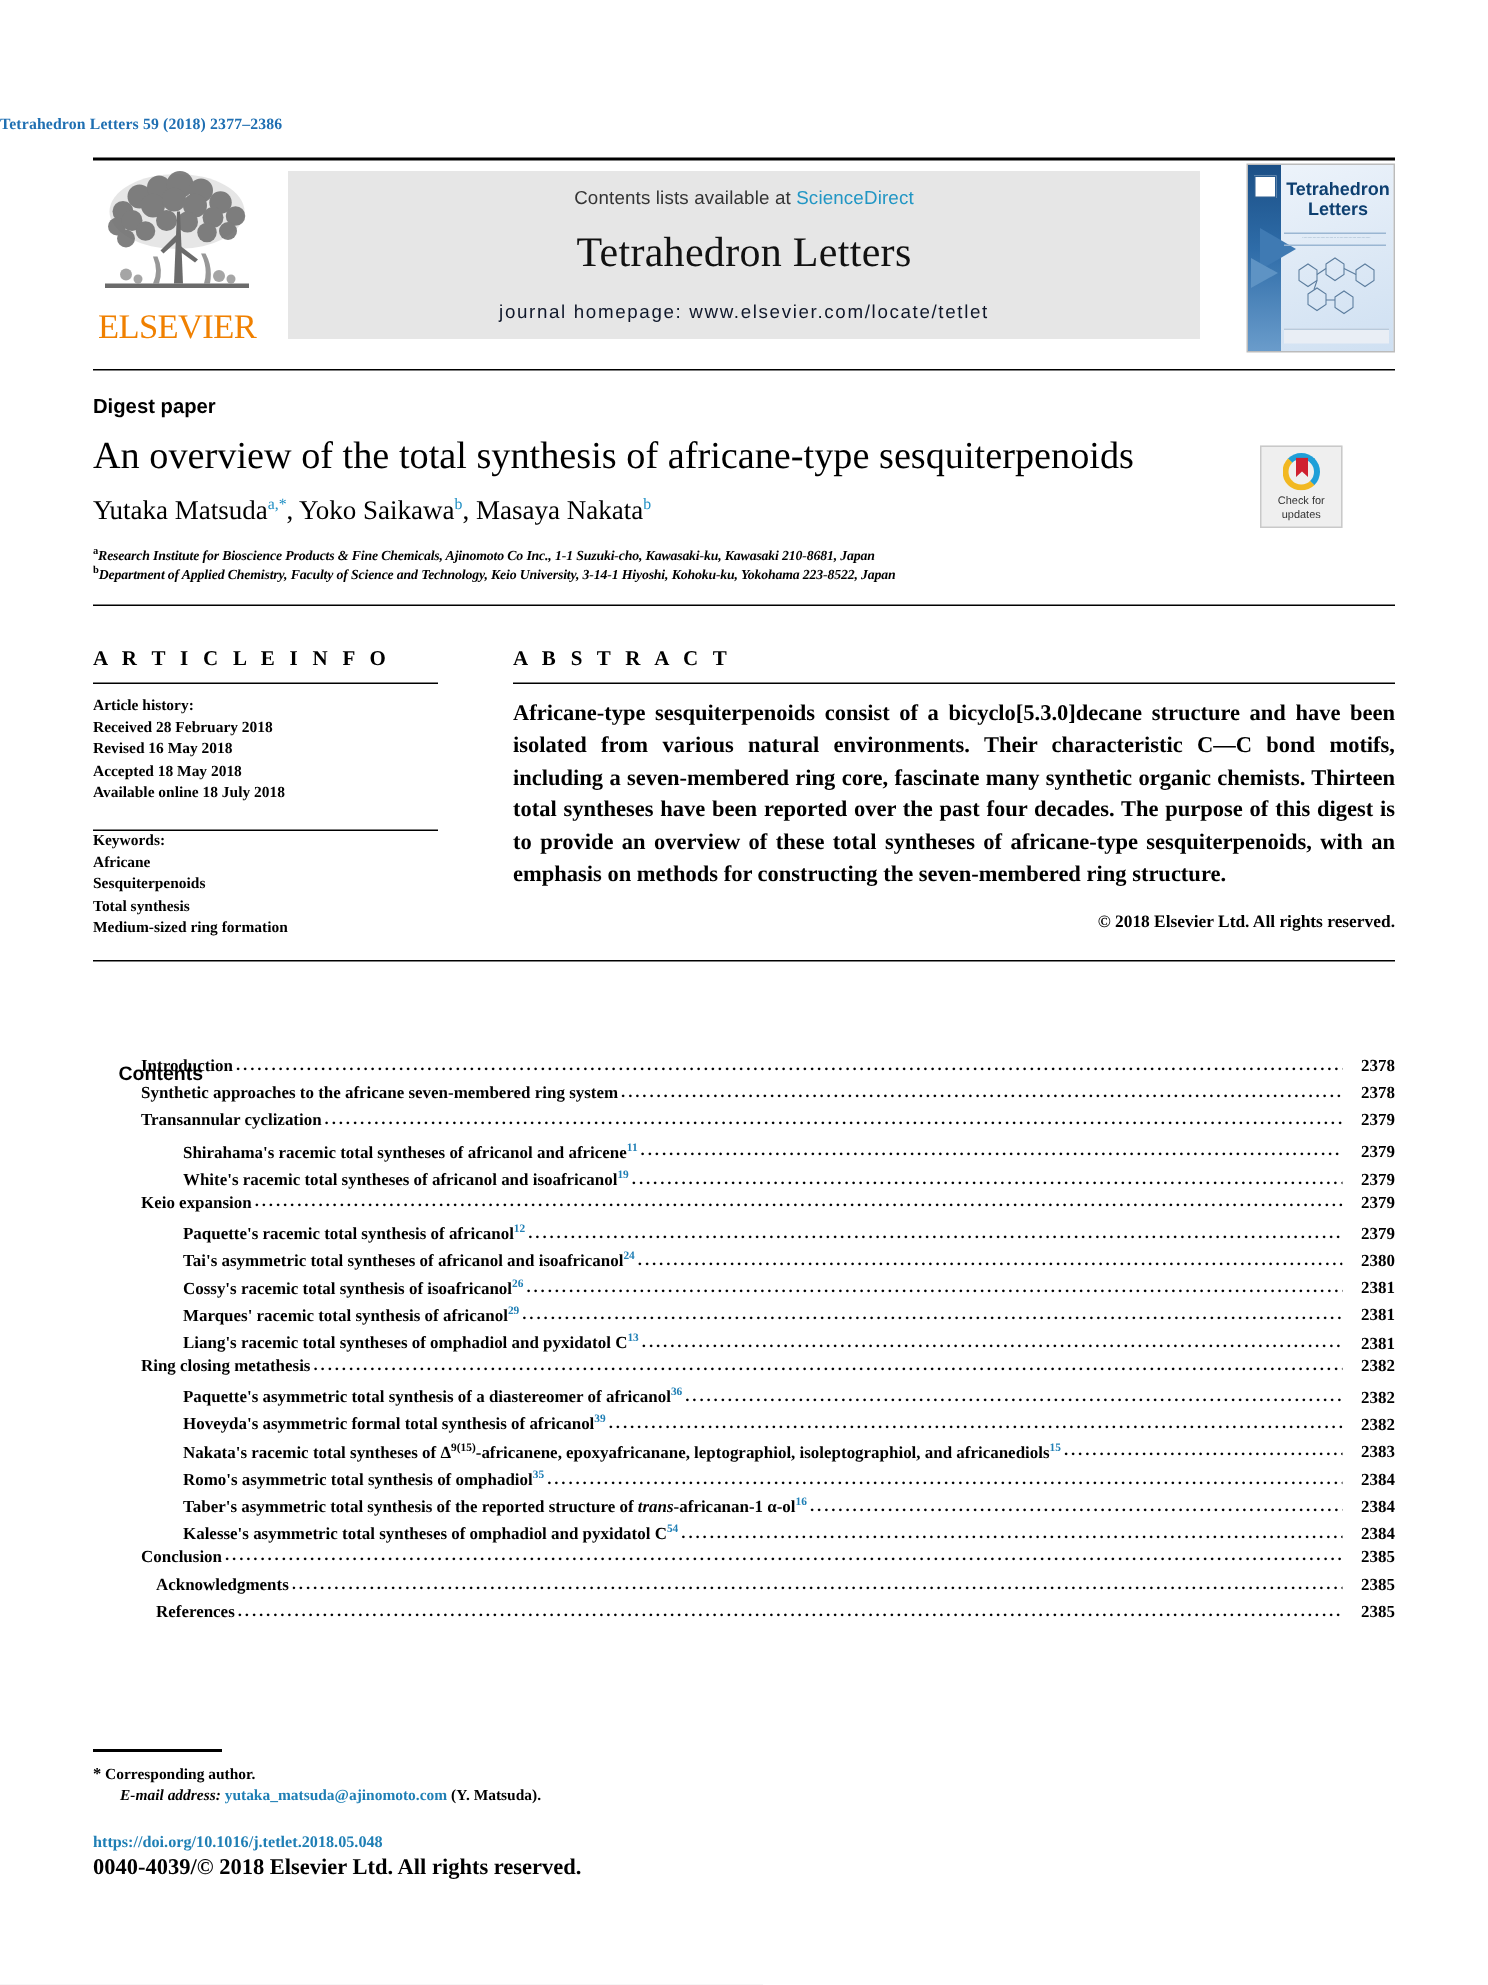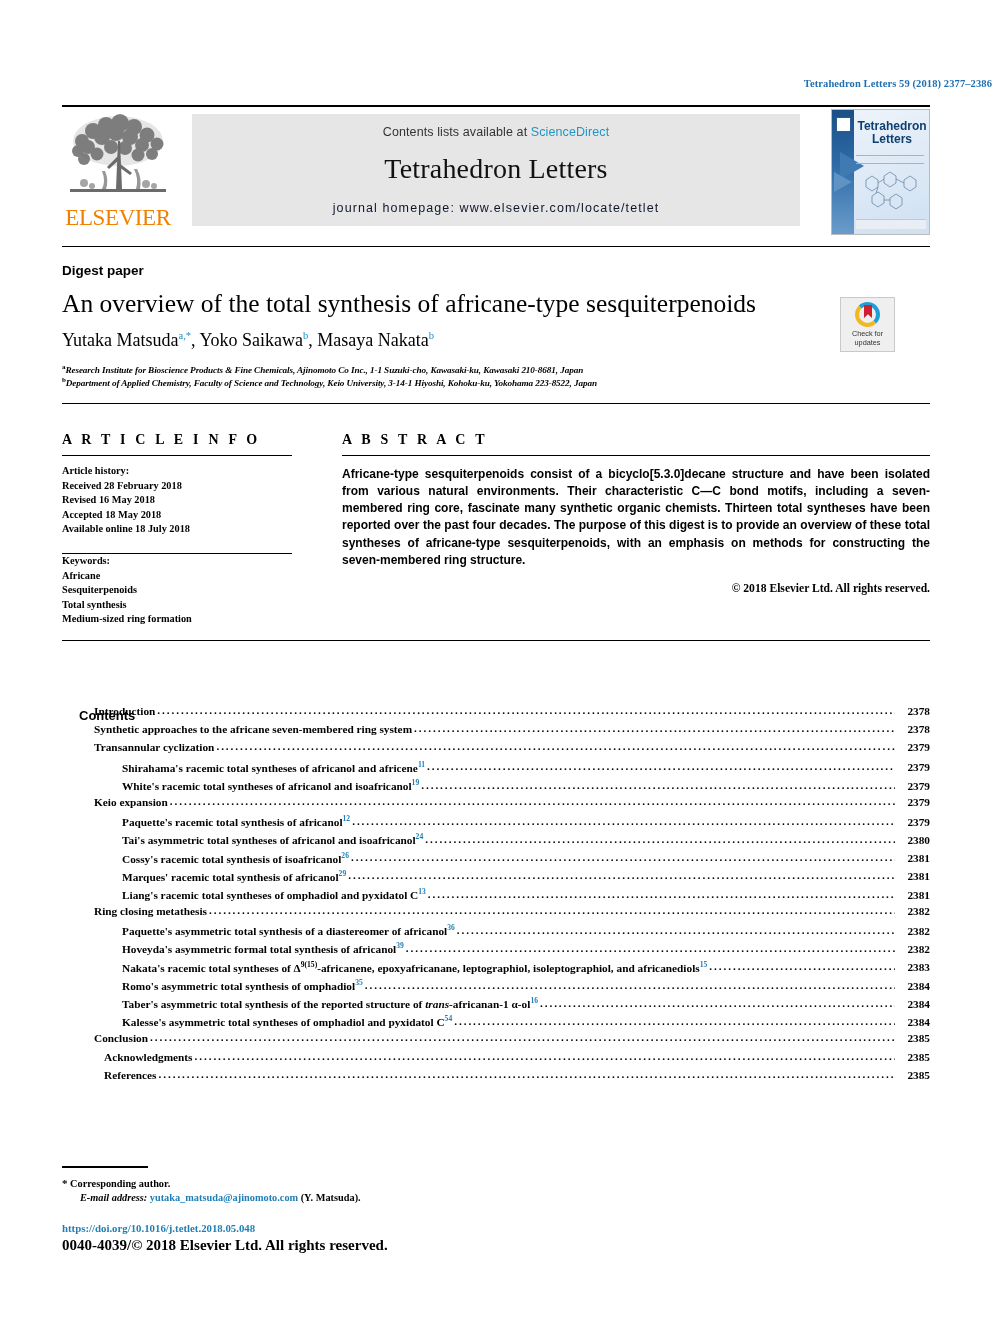--- a/index.html
+++ b/index.html
@@ -18,21 +18,21 @@
     overflow: hidden;
     box-sizing: border-box;
   }
 
   
   .runhead {
     position: absolute;
     top: 78px;
     left: 0;
     width: 992px;
-    text-align: right;
+    text-align: left;
     font-size: 10.5px;
     color: #1f6fb2;
     font-weight: bold;
     letter-spacing: .1px;
   }
 
   
   .masthead {
     position: absolute;
     top: 105px;
@@ -258,22 +258,22 @@
     font-family: "Liberation Serif", serif;
     font-size: 10.3px;
     font-weight: bold;
     line-height: 1.42;
     margin-top: 8px;
     color:#000;
   }
   .ai-body .it { }
   .ai-kw { margin-top: 0; }
   .abs-text {
-    font-family: Liberation Sans, sans-serif;
-    font-size: 12px;
+    font-family: Liberation Serif, serif;
+    font-size: 15px;
     font-weight: bold;
     line-height: 1.43;
     text-align: justify;
     margin-top: 10px;
     color:#000;
   }
   .abs-copy {
     font-family: "Liberation Serif", serif;
     font-size: 11.6px;
     font-weight: bold;

